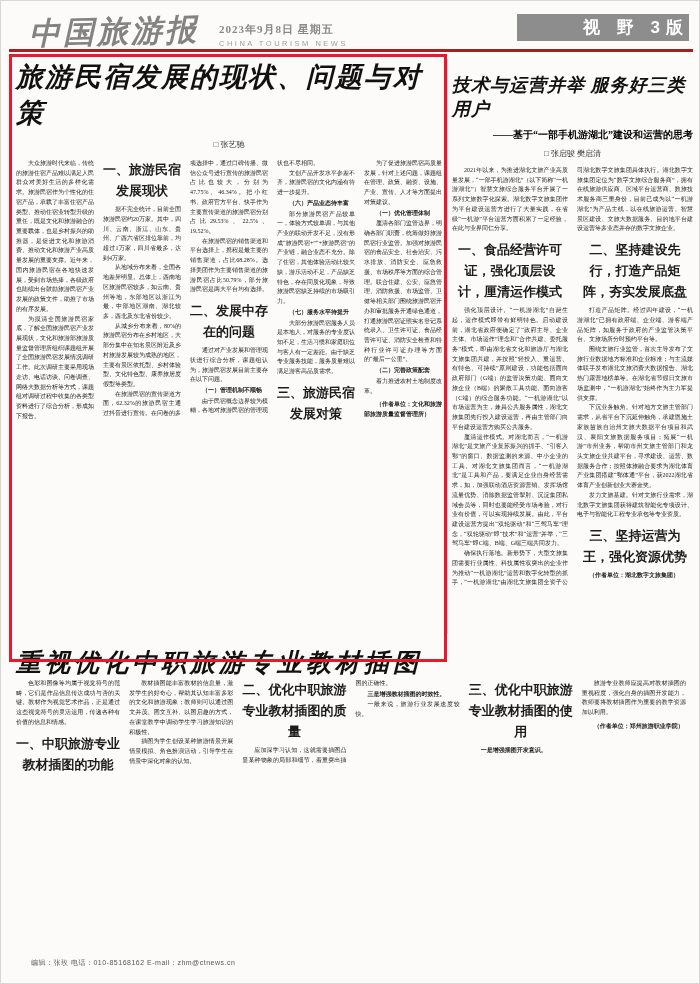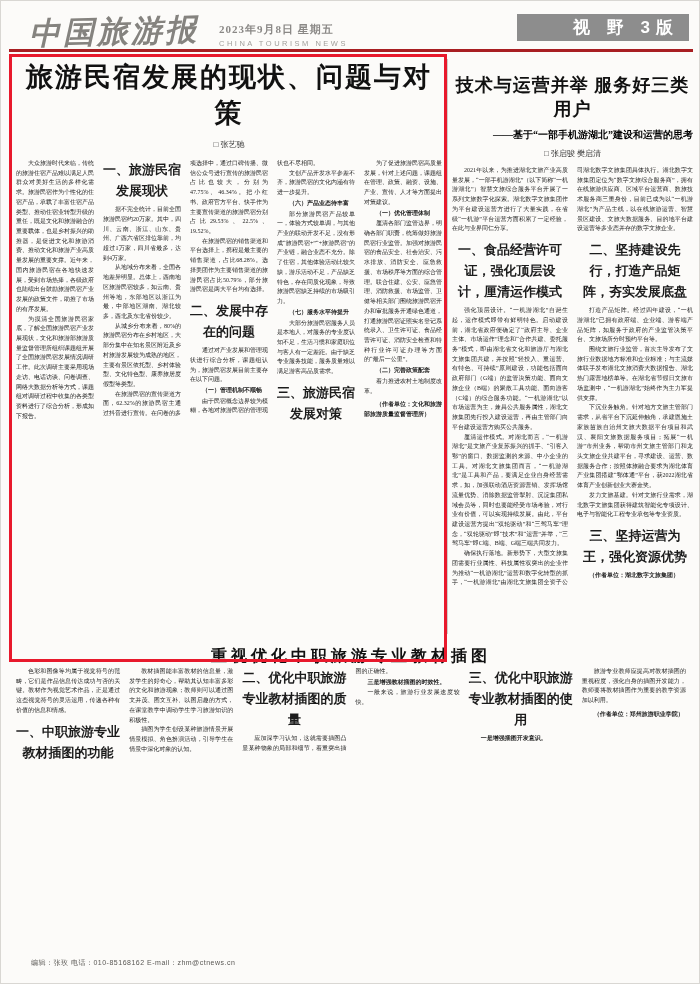--- a/index.html
+++ b/index.html
@@ -16,33 +16,33 @@
     color: #85837f; letter-spacing: 3px; transform: rotate(-1.5deg);
   }
   .date-block { position: absolute; left: 218px; top: 21px; color:#8e8c88; }
   .date-line { font-size: 11px; font-weight: bold; color:#8a8886; letter-spacing:1px; }
   .en-line   { font-size: 7.5px; letter-spacing: 2.5px; color:#a09e9a; margin-top:2px;
                font-family:"Liberation Sans", sans-serif; }
   .section-badge {
     position: absolute; right: 10px; top: 13px; width: 172px; height: 27px;
     background: #8d8d8d; color: #ffffff; font-weight: bold; font-size: 17px;
     display: flex; align-items: center; justify-content: flex-end;
-    padding-right: 10px; letter-spacing: 6px;
+    padding-right: 0; letter-spacing: 6px;
     font-family:"Liberation Sans", sans-serif;
   }
   .red-rule { position: absolute; left: 8px; top: 48px; width: 684px; height: 3px; background: #a81e22; }
 
   
   .highlight-box {
     position: absolute; left: 8px; top: 53px; width: 438px; height: 608px;
     border: 3px solid #e8192c; pointer-events: none; z-index: 50;
   }
 
   
-  .headline { text-align: center; font-weight: bold; color: #111; }
+  .headline { font-weight: bold; color: #111; font-style: italic; }
   .byline   { text-align: center; font-size: 8px; color: #333; }
   .art-body {
     text-align: justify; font-size: 6px; line-height: 1.62; color: #1c1c1c;
     column-fill: balance; overflow: hidden;
   }
   .blk-p    { margin: 0; text-indent: 2em; }
   .blk-h    { margin: 5px 0 4px 0; text-align: center; font-size: 13px; font-weight: bold;
               break-inside: avoid; }
   .blk-sh   { margin: 1px 0; font-size: 6px; font-weight: bold; text-indent: 2em; }
   .blk-note { margin-top: 4px; font-weight: bold; text-indent: 2em; }
@@ -57,21 +57,21 @@
   .right-article { position: absolute; left: 451px; top: 72px; width: 241px; }
   .right-article .headline { font-size: 18px; letter-spacing: 1px; }
   .right-article .subtitle { text-align:right; font-size: 10px; font-weight: bold; margin-top: 7px; }
   .right-article .byline { margin: 6px 0 7px 0; }
   .right-body { column-count: 2; column-gap: 9px; height: 508px; }
 
   .v-divider { position: absolute; left: 446px; top: 58px; width: 1px; height: 575px; background: #cfcdc9; }
 
   
   .bottom-article { position: absolute; left: 15px; top: 645px; width: 670px; }
-  .bottom-article .headline { font-size: 16px; letter-spacing: 4px; }
+  .bottom-article .headline { font-size: 25px; letter-spacing: 4px; }
   .bottom-article .byline { margin: 7px 0 9px 0; }
   .bottom-body { column-count: 6; column-gap: 9px; height: 238px; }
 
   
   .footer {
     position: absolute; left: 30px; top: 957px; font-size: 7px; color: #5a5855;
     font-family: "Liberation Sans", sans-serif; letter-spacing: 0.5px;
   }
 </style>
 </head>

